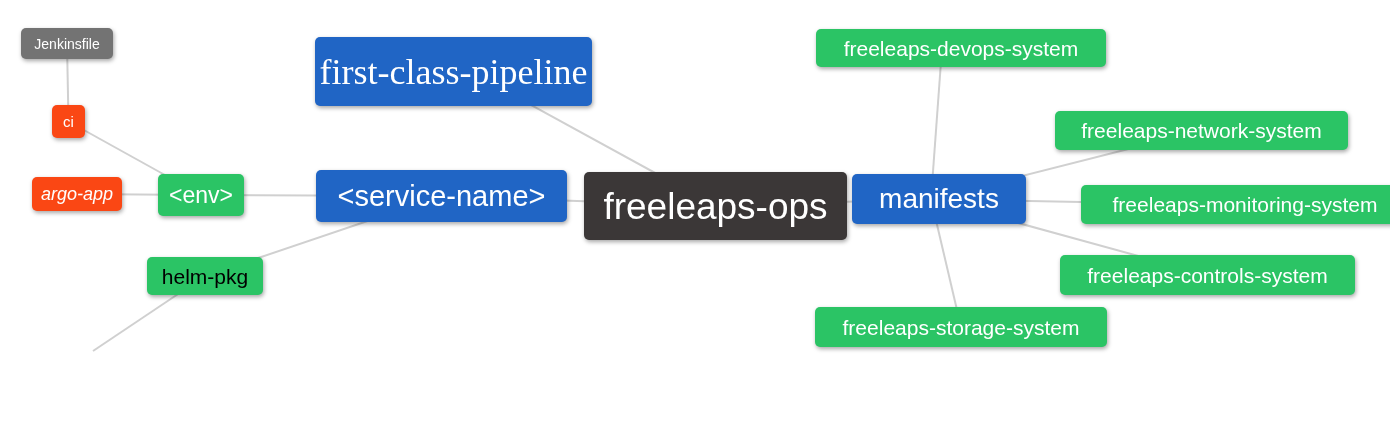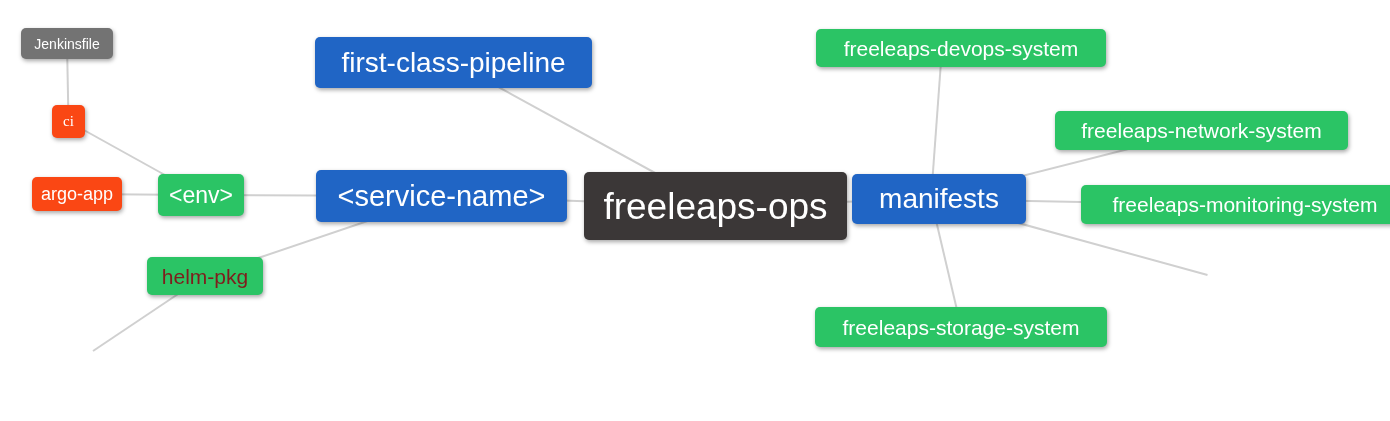--- a/index.html
+++ b/index.html
@@ -53,25 +53,26 @@
       <line x1="453.5" y1="62.5" x2="715.5" y2="206" stroke="#d0d0d0" stroke-width="2"></line>
       <line x1="715.5" y1="206" x2="931" y2="199" stroke="#d0d0d0" stroke-width="2"></line>
       <line x1="931" y1="199" x2="942" y2="48" stroke="#d0d0d0" stroke-width="2"></line>
       <line x1="931" y1="199" x2="1201.5" y2="130.5" stroke="#d0d0d0" stroke-width="2"></line>
       <line x1="931" y1="199" x2="1211" y2="204.5" stroke="#d0d0d0" stroke-width="2"></line>
       <line x1="931" y1="199" x2="1207.5" y2="275" stroke="#d0d0d0" stroke-width="2"></line>
       <line x1="931" y1="199" x2="961" y2="327" stroke="#d0d0d0" stroke-width="2"></line>
     </svg>
 
 <div class="node" style="left: 21px; top: 28px; width: 92px; height: 31px; font-size: 14px; background: #737373; color: rgb(255, 255, 255);">Jenkinsfile</div>
-    <div class="node" style="left: 52px; top: 105px; width: 33px; height: 33px; font-size: 15px; background: rgb(250, 71, 20); color: rgb(255, 255, 255); font-family: Liberation Serif, serif;">ci</div>
-    <div class="node" style="left: 32px; top: 177px; width: 90px; height: 34px; font-size: 18px; background: rgb(250, 71, 20); color: rgb(255, 255, 255);">argo-app</div>
+    <div class="node" style="left: 52px; top: 105px; width: 33px; height: 33px; font-size: 15px; background: rgb(250, 71, 20); color: rgb(255, 255, 255);">ci</div>
+    <div class="node" style="left: 32px; top: 177px; width: 90px; height: 34px; font-size: 18px; background: rgb(250, 71, 20); color: rgb(255, 255, 255); font-style: italic;">argo-app</div>
     <div class="node" style="left: 158px; top: 174px; width: 86px; height: 42px; font-size: 23px; background: rgb(43, 196, 101); color: rgb(255, 255, 255);">&lt;env&gt;</div>
-    <div class="node" style="left: 147px; top: 257px; width: 116px; height: 38px; font-size: 21px; background: rgb(43, 196, 101); color: #7f1d1d;">helm-pkg</div>
-    <div class="node" style="left: 315px; top: 37px; width: 277px; height: 51px; font-size: 28px; background: rgb(32, 101, 197); color: rgb(255, 255, 255);">first-class-pipeline</div>
+    <div class="node" style="left: 147px; top: 257px; width: 116px; height: 38px; font-size: 21px; background: rgb(43, 196, 101); color: #000000;">helm-pkg</div>
+    <div class="node" style="left: 315px; top: 37px; width: 277px; height: 69px; font-size: 36px; background: rgb(32, 101, 197); color: rgb(255, 255, 255); font-family: Liberation Serif, serif;">first-class-pipeline</div>
     <div class="node" style="left: 316px; top: 170px; width: 251px; height: 52px; font-size: 29px; background: rgb(32, 101, 197); color: rgb(255, 255, 255);">&lt;service-name&gt;</div>
     <div class="node" style="left: 584px; top: 172px; width: 263px; height: 68px; font-size: 37px; background: rgb(59, 55, 55); color: rgb(255, 255, 255);">freeleaps-ops</div>
     <div class="node" style="left: 852px; top: 174px; width: 174px; height: 50px; font-size: 28px; background: rgb(32, 101, 197); color: rgb(255, 255, 255);">manifests</div>
     <div class="node" style="left: 797px; top: 29px; width: 290px; height: 38px; font-size: 21px; background: rgb(43, 196, 101); color: rgb(255, 255, 255); margin-left: 19px;">freeleaps-devops-system</div>
     <div class="node" style="left: 1055px; top: 111px; width: 293px; height: 39px; font-size: 21px; background: rgb(43, 196, 101); color: rgb(255, 255, 255);">freeleaps-network-system</div>
     <div class="node" style="left: 1047px; top: 185px; width: 328px; height: 39px; font-size: 21px; background: rgb(43, 196, 101); color: rgb(255, 255, 255); margin-left: 34px;">freeleaps-monitoring-system</div>
+    <div class="node" style="left: 1060px; top: 255px; width: 295px; height: 40px; font-size: 21px; background: rgb(43, 196, 101); color: rgb(255, 255, 255);">freeleaps-controls-system</div>
     <div class="node" style="left: 815px; top: 307px; width: 292px; height: 40px; font-size: 21px; background: rgb(43, 196, 101); color: rgb(255, 255, 255);">freeleaps-storage-system</div>
   </div>
 
 </body></html>

